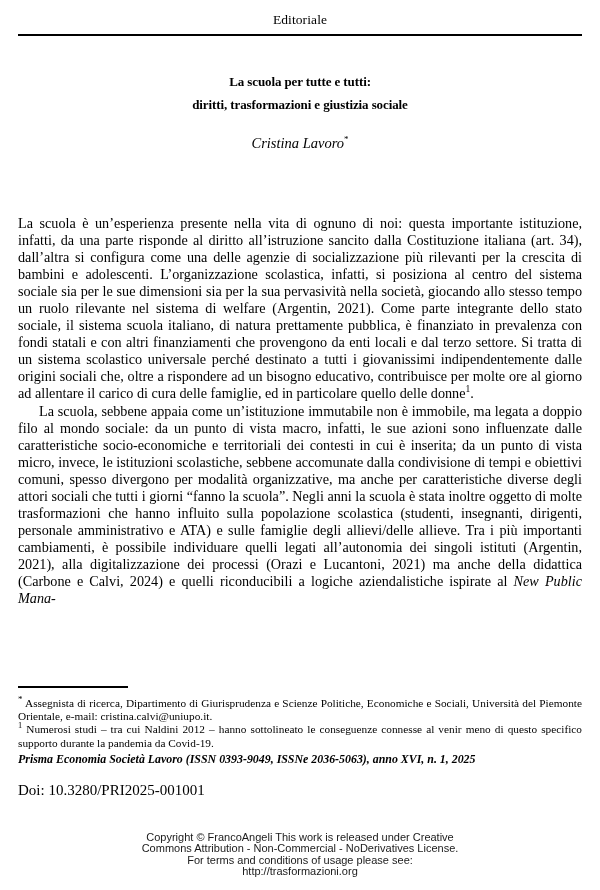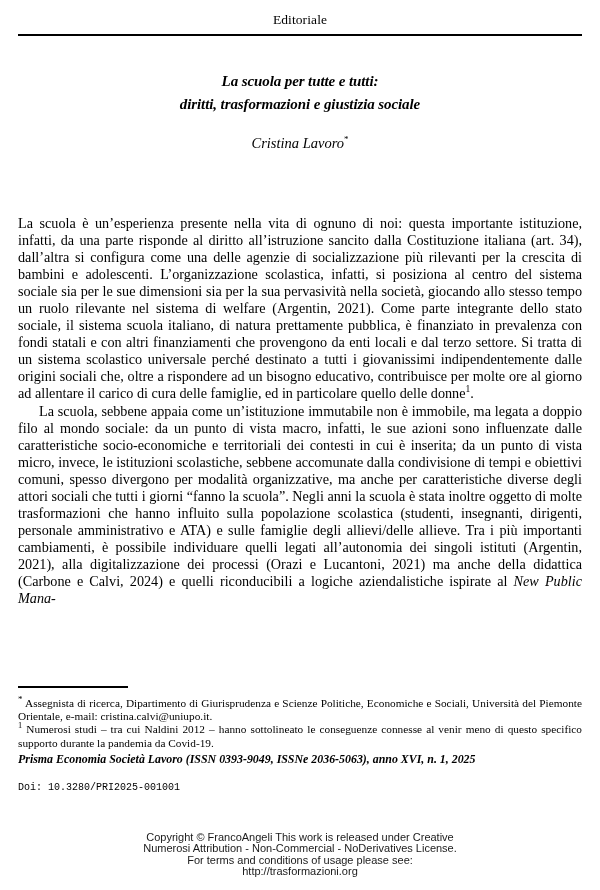--- a/index.html
+++ b/index.html
@@ -45,22 +45,21 @@
   
   .title-block {
     position: absolute;
     left: 18px;
     top: 70px;
     width: 564px;
     text-align: center;
   }
   .title-line {
     font-weight: bold;
-    font-style: italic;
-    font-size: 15px;
+    font-size: 13px;
     line-height: 23px;
     letter-spacing: -0.1px;
   }
   .author {
     position: absolute;
     left: 18px;
     top: 134px;
     width: 564px;
     text-align: center;
     font-style: italic;
@@ -138,22 +137,21 @@
     width: 564px;
     font-style: italic;
     font-size: 11.9px;
     font-weight: bold;
   }
   .doi-line {
     position: absolute;
     left: 18px;
     top: 782px;
     width: 564px;
-    font-size: 10px;
-    font-family: Liberation Mono, monospace;
+    font-size: 15px;
   }
 
   
   .license {
     position: absolute;
     left: 18px;
     top: 832px;
     width: 564px;
     text-align: center;
     font-family: "Liberation Sans", "DejaVu Sans", sans-serif;
@@ -188,18 +186,18 @@
   <div class="footnotes">
     <p><span class="fn-marker-star">*</span><span> Assegnista di ricerca, Dipartimento di Giurisprudenza e Scienze Politiche, Economiche e Sociali, Università del Piemonte Orientale, e-mail: cristina.calvi@uniupo.it.</span></p>
     <p><sup>1</sup><span> Numerosi studi – tra cui Naldini 2012 – hanno sottolineato le conseguenze connesse al venir meno di questo specifico supporto durante la pandemia da Covid-19.</span></p>
   </div>
 
   <div class="journal-line">Prisma Economia Società Lavoro (ISSN 0393-9049, ISSNe 2036-5063), anno XVI, n. 1, 2025</div>
   <div class="doi-line">Doi: 10.3280/PRI2025-001001</div>
 
   <div class="license">
     <div>Copyright © FrancoAngeli This work is released under Creative</div>
-    <div>Numerosi Attribution - Non-Commercial - NoDerivatives License.</div>
+    <div>Commons Attribution - Non-Commercial - NoDerivatives License.</div>
     <div>For terms and conditions of usage please see:</div>
     <div>http://trasformazioni.org</div>
   </div>
 
 </div>
 
 </body></html>

